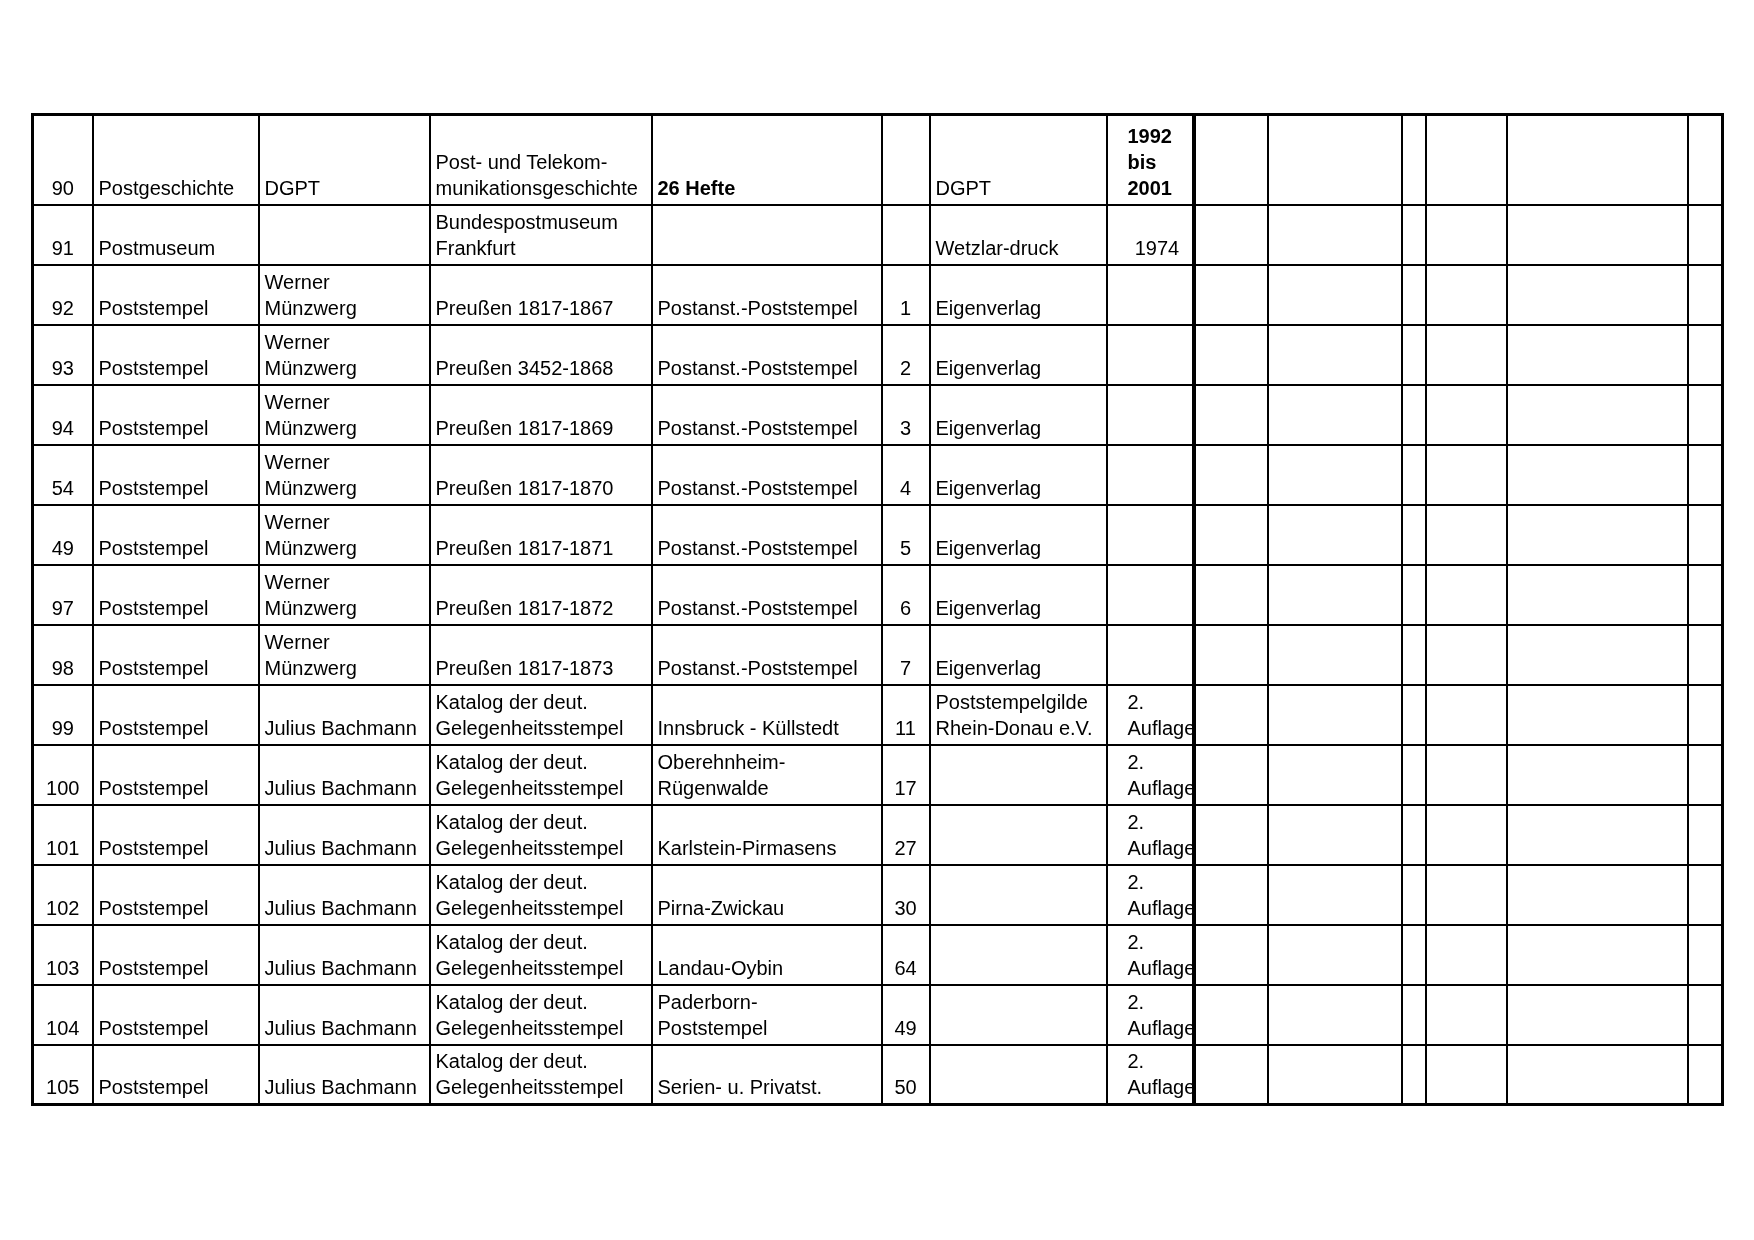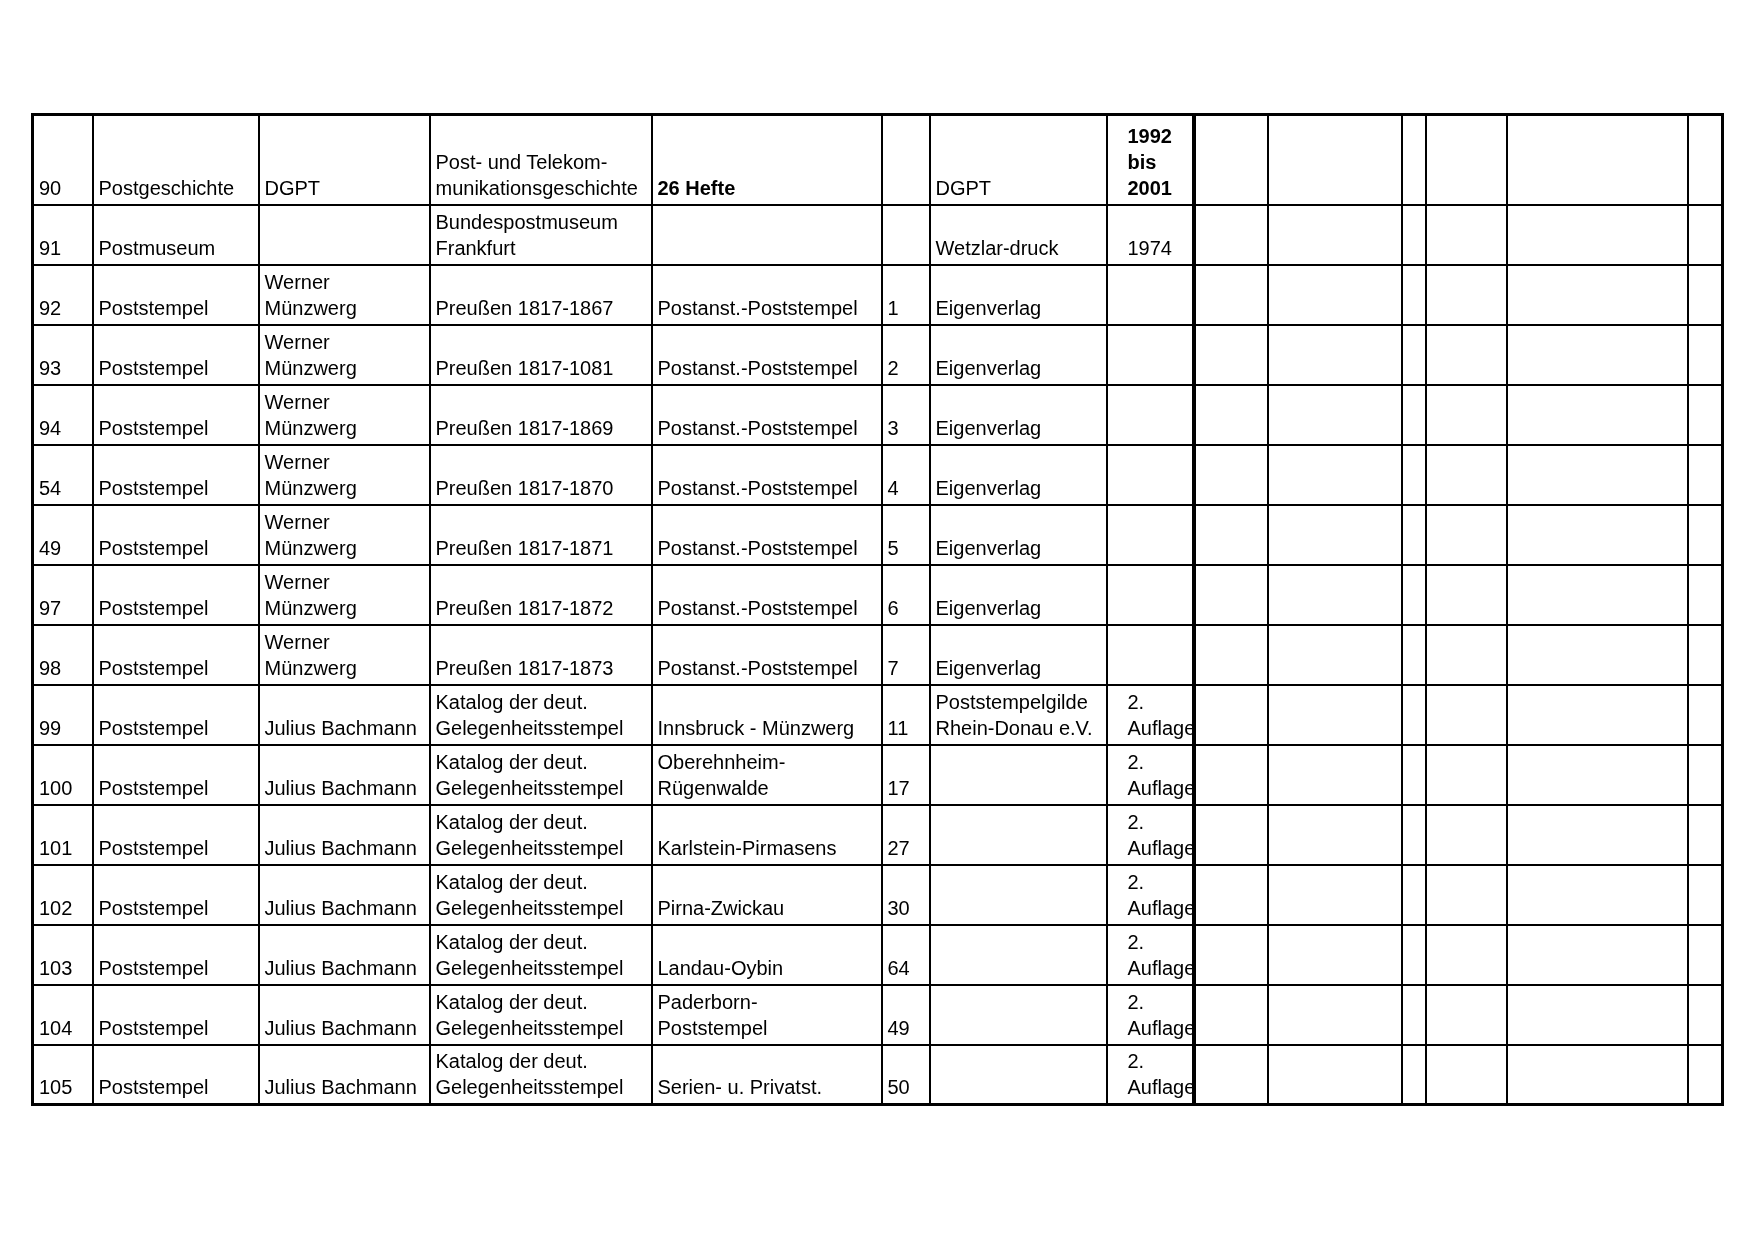--- a/index.html
+++ b/index.html
@@ -42,21 +42,21 @@
     border-right: 4px solid #000000;
     padding-left: 20px;
   }
   table.lit-table tr {
     height: 60px;
   }
   table.lit-table tr:first-child {
     height: 90px;
   }
   table.lit-table td.num {
-    text-align: left;
+    text-align: center;
   }
   table.lit-table td.b {
     font-weight: bold;
   }
 </style>
 </head>
 <body>
 
 <div class="page">
   <table class="lit-table">
@@ -128,21 +128,21 @@
           <td></td>
           <td></td>
           <td></td>
           <td></td>
         </tr>
         <tr>
           <td class="num">93</td>
           <td>Poststempel</td>
           <td>Werner
 Münzwerg</td>
-          <td>Preußen 1817-1081</td>
+          <td>Preußen 3452-1868</td>
           <td>Postanst.-Poststempel</td>
           <td class="num">2</td>
           <td>Eigenverlag</td>
           <td></td>
           <td></td>
           <td></td>
           <td></td>
           <td></td>
           <td></td>
           <td></td>
@@ -231,21 +231,21 @@
           <td></td>
           <td></td>
           <td></td>
         </tr>
         <tr>
           <td class="num">99</td>
           <td>Poststempel</td>
           <td>Julius Bachmann</td>
           <td>Katalog der deut.
 Gelegenheitsstempel</td>
-          <td>Innsbruck - Münzwerg</td>
+          <td>Innsbruck - Küllstedt</td>
           <td class="num">11</td>
           <td>Poststempelgilde
 Rhein-Donau e.V.</td>
           <td>2.
 Auflage</td>
           <td></td>
           <td></td>
           <td></td>
           <td></td>
           <td></td>

